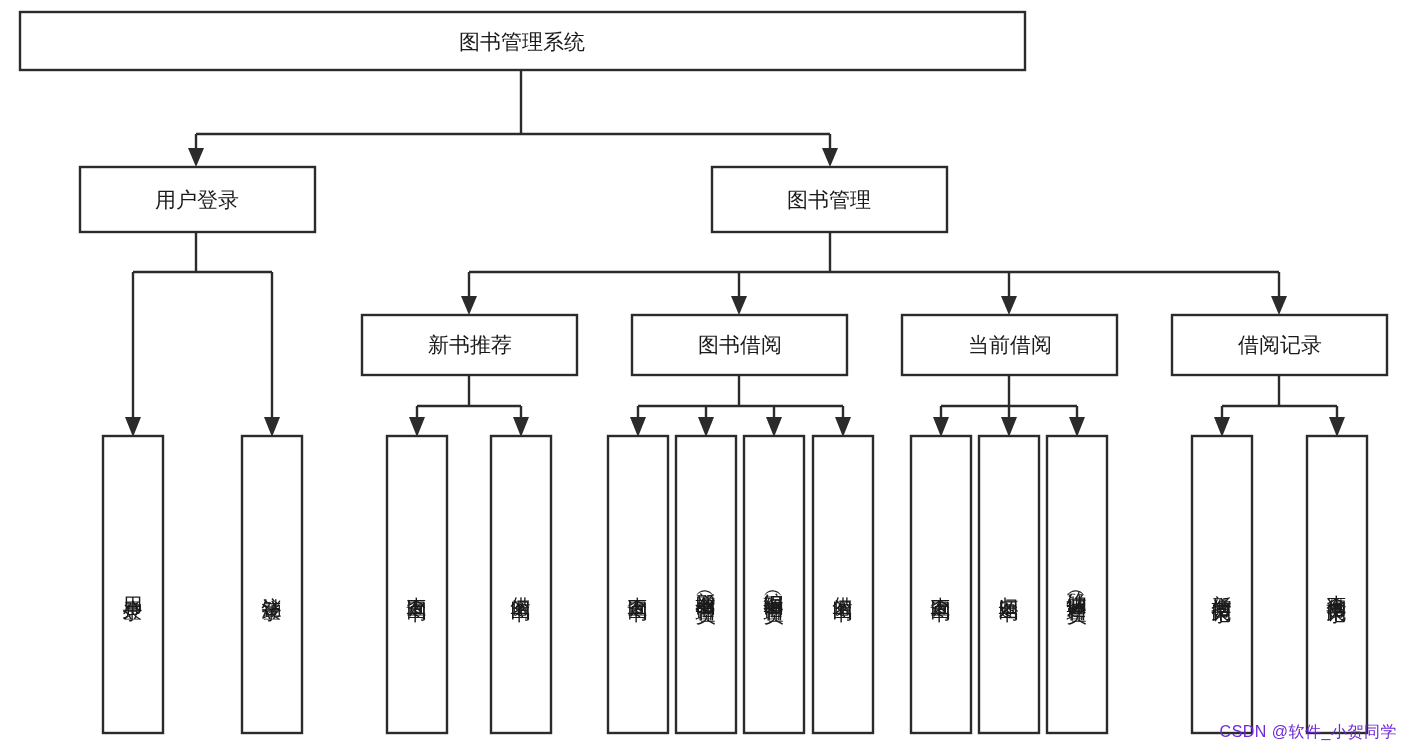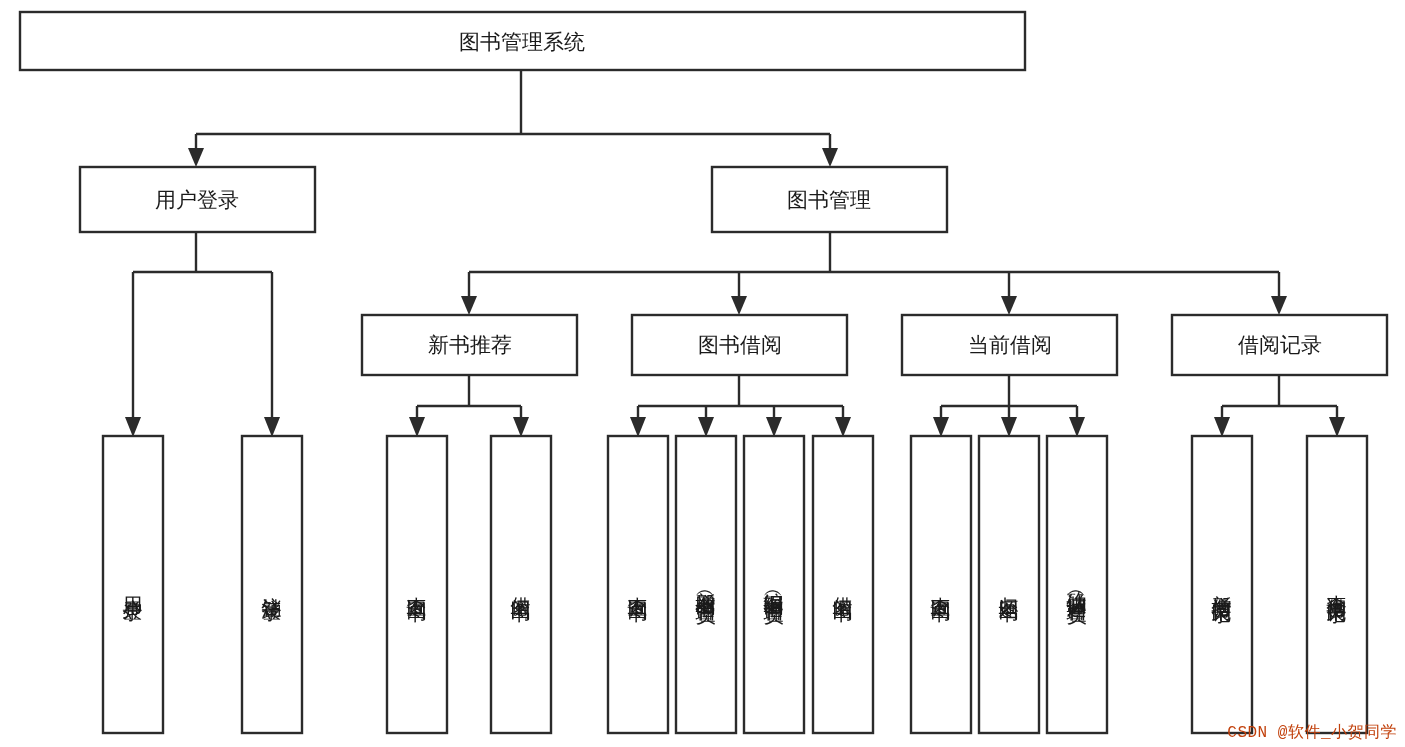--- a/index.html
+++ b/index.html
@@ -55,23 +55,23 @@
     fill: #1a1a1a;
     writing-mode: vertical-rl;
     text-orientation: upright;
     text-anchor: middle;
     letter-spacing: 2px;
   }
   .watermark {
     position: absolute;
     right: 8px;
     bottom: 4px;
-    font-family: Liberation Mono, monospace;
+    font-family: Liberation Sans, sans-serif;
     font-size: 16px;
-    color: #c2410c;
+    color: #6d28d9;
     white-space: nowrap;
     letter-spacing: 0.5px;
     pointer-events: none;
   }
 </style>
 </head>
 <body>
 
 <div id="diagram-root">
 

